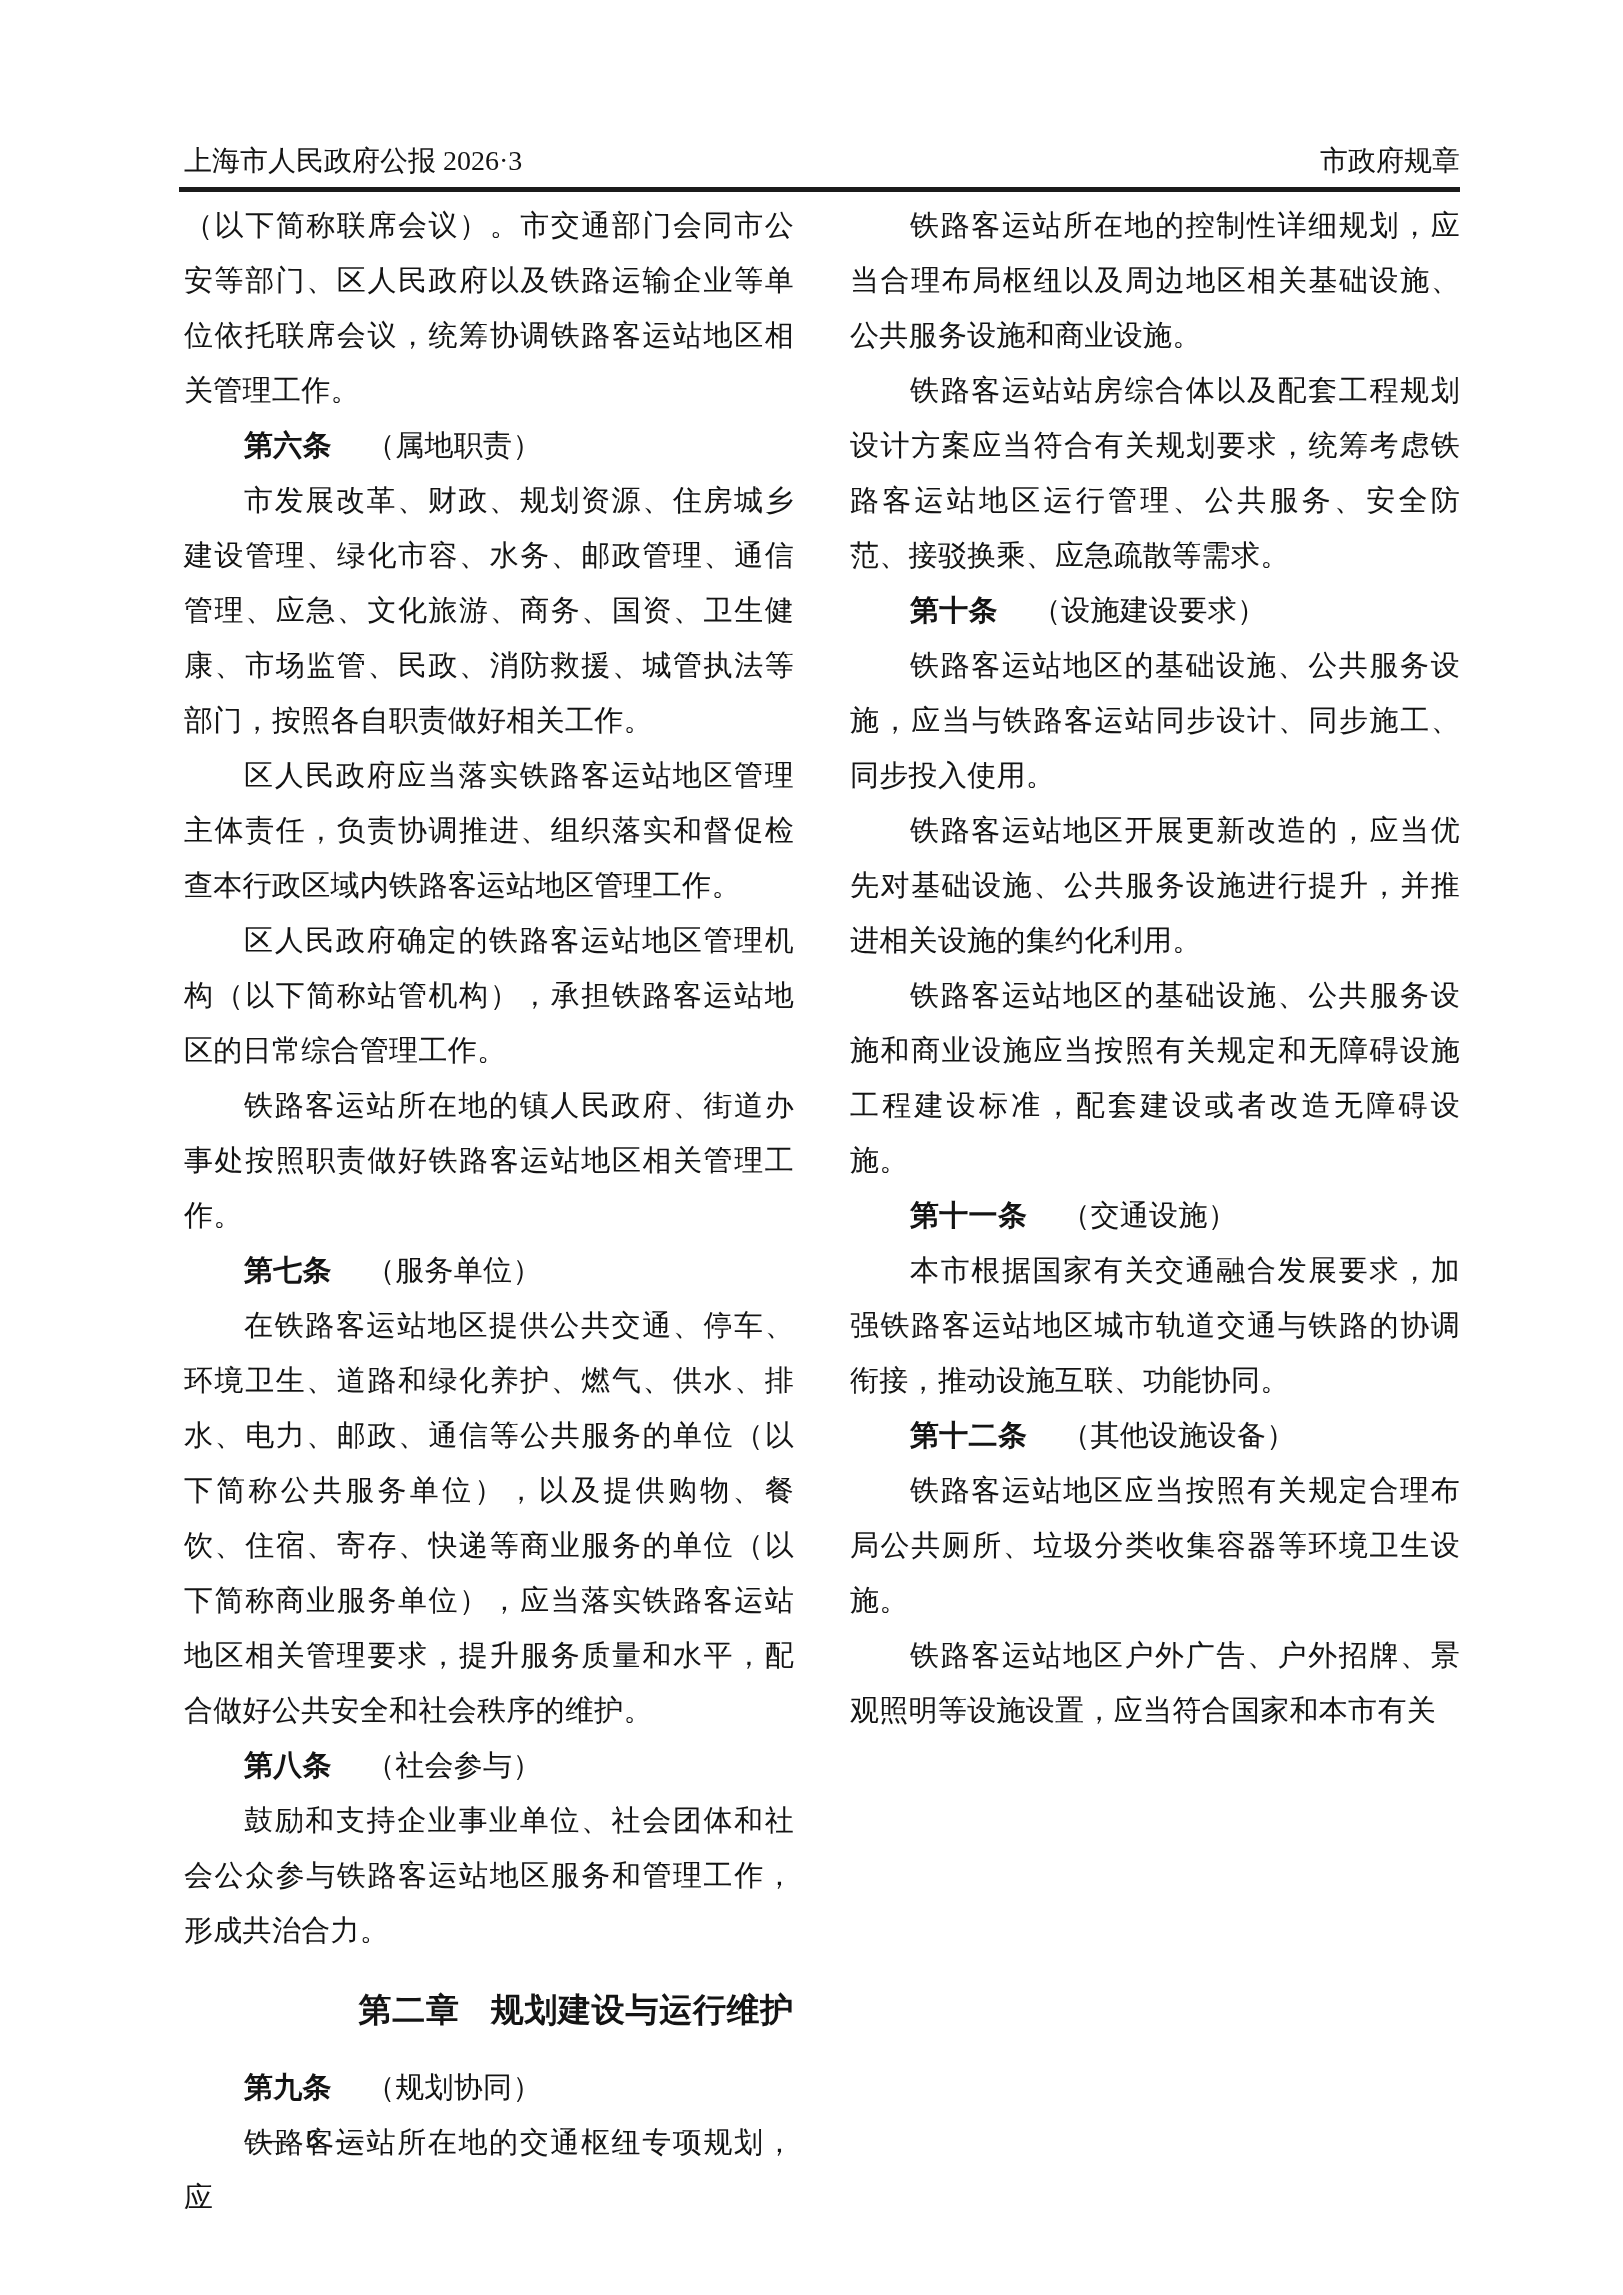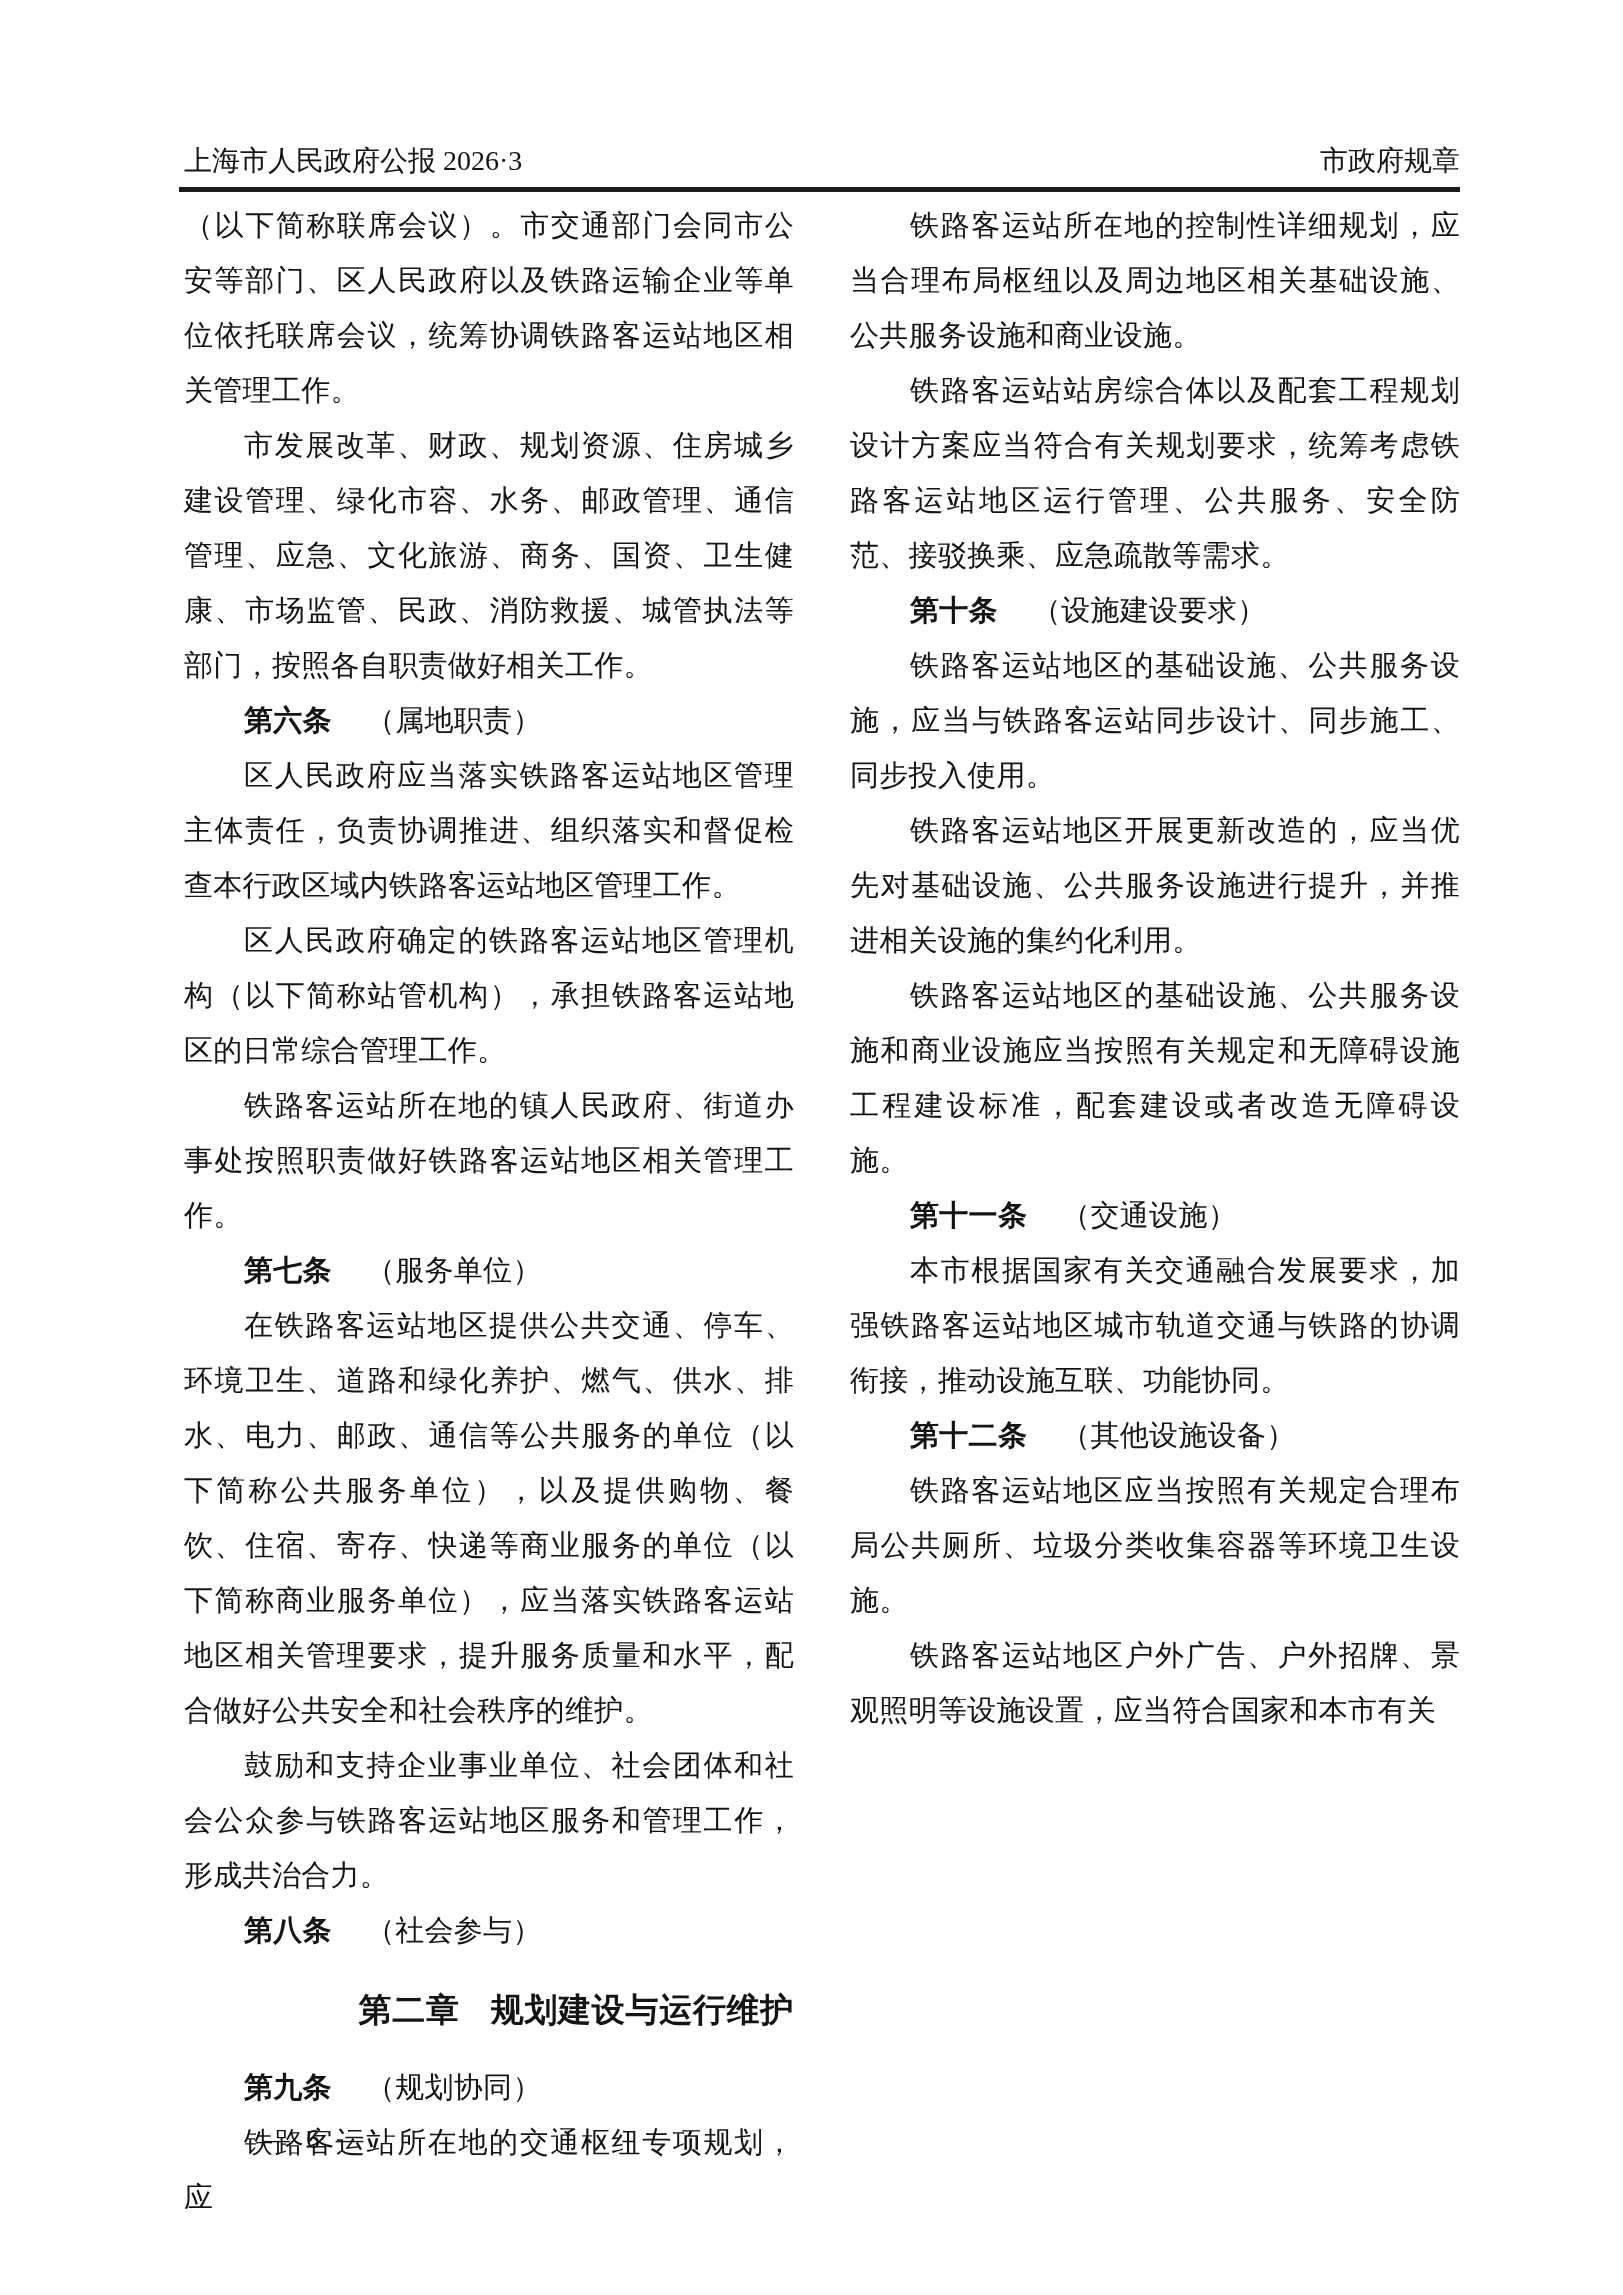--- a/index.html
+++ b/index.html
@@ -62,29 +62,29 @@
 
   <div class="header">
     <span>上海市人民政府公报 2026·3</span>
     <span>市政府规章</span>
   </div>
 
   <div class="header-rule"></div>
 
   <div class="col col-left">
       <p class="para">（以下简称联席会议）。市交通部门会同市公安等部门、区人民政府以及铁路运输企业等单位依托联席会议，统筹协调铁路客运站地区相关管理工作。</p>
+      <p class="para indent article"><b class="art-num">第六条</b><span class="art-title">（属地职责）</span></p>
       <p class="para indent">市发展改革、财政、规划资源、住房城乡建设管理、绿化市容、水务、邮政管理、通信管理、应急、文化旅游、商务、国资、卫生健康、市场监管、民政、消防救援、城管执法等部门，按照各自职责做好相关工作。</p>
-      <p class="para indent article"><b class="art-num">第六条</b><span class="art-title">（属地职责）</span></p>
       <p class="para indent">区人民政府应当落实铁路客运站地区管理主体责任，负责协调推进、组织落实和督促检查本行政区域内铁路客运站地区管理工作。</p>
       <p class="para indent">区人民政府确定的铁路客运站地区管理机构（以下简称站管机构），承担铁路客运站地区的日常综合管理工作。</p>
       <p class="para indent">铁路客运站所在地的镇人民政府、街道办事处按照职责做好铁路客运站地区相关管理工作。</p>
       <p class="para indent article"><b class="art-num">第七条</b><span class="art-title">（服务单位）</span></p>
       <p class="para indent">在铁路客运站地区提供公共交通、停车、环境卫生、道路和绿化养护、燃气、供水、排水、电力、邮政、通信等公共服务的单位（以下简称公共服务单位），以及提供购物、餐饮、住宿、寄存、快递等商业服务的单位（以下简称商业服务单位），应当落实铁路客运站地区相关管理要求，提升服务质量和水平，配合做好公共安全和社会秩序的维护。</p>
+      <p class="para indent article"><b class="art-num">第八条</b><span class="art-title">（社会参与）</span></p>
       <p class="para indent">鼓励和支持企业事业单位、社会团体和社会公众参与铁路客运站地区服务和管理工作，形成共治合力。</p>
-      <p class="para indent article"><b class="art-num">第八条</b><span class="art-title">（社会参与）</span></p>
       <h2 class="chapter"><span class="ch-num">第二章</span><span class="ch-title">规划建设与运行维护</span></h2>
       <p class="para indent article"><b class="art-num">第九条</b><span class="art-title">（规划协同）</span></p>
       <p class="para indent">铁路客运站所在地的交通枢纽专项规划，应</p>
     </div>
 
   <div class="col col-right">
       <p class="para indent">铁路客运站所在地的控制性详细规划，应当合理布局枢纽以及周边地区相关基础设施、公共服务设施和商业设施。</p>
       <p class="para indent">铁路客运站站房综合体以及配套工程规划设计方案应当符合有关规划要求，统筹考虑铁路客运站地区运行管理、公共服务、安全防范、接驳换乘、应急疏散等需求。</p>
       <p class="para indent article"><b class="art-num">第十条</b><span class="art-title">（设施建设要求）</span></p>
       <p class="para indent">铁路客运站地区的基础设施、公共服务设施，应当与铁路客运站同步设计、同步施工、同步投入使用。</p>

